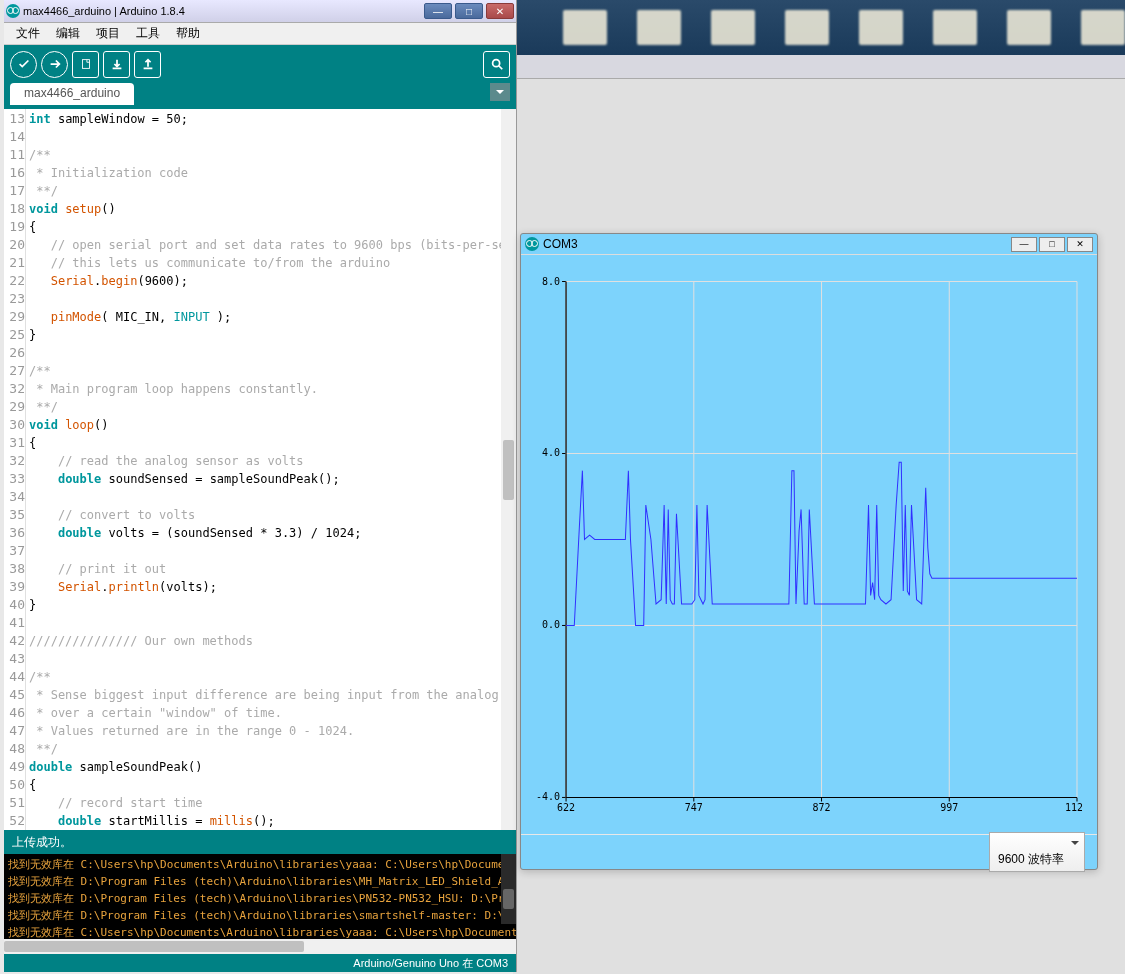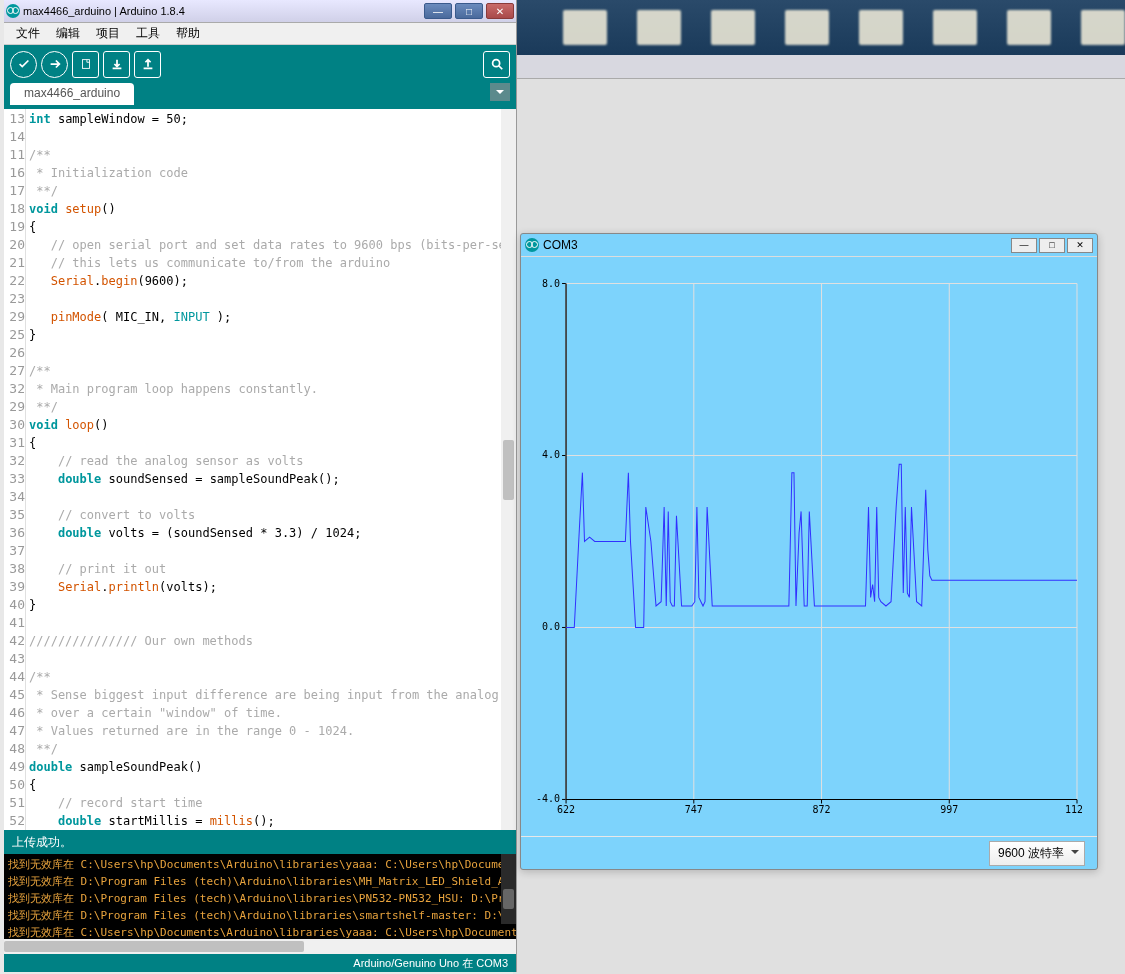--- a/index.html
+++ b/index.html
@@ -60,21 +60,21 @@
 .ptitle { height: 25px; display: flex; align-items: center; padding: 0 4px; border-bottom: 1px solid #ddd; }
 .ptitle .logo { width: 14px; height: 14px; background: #00979d; border-radius: 50%; margin-right: 4px; position: relative; }
 .ptitle .logo::after { content: ""; position: absolute; width: 5px; height: 5px; border: 1.5px solid #fff; border-radius: 50%; left: 1px; top: 3px; }
 .ptitle .logo::before { content: ""; position: absolute; width: 5px; height: 5px; border: 1.5px solid #fff; border-radius: 50%; right: 1px; top: 3px; }
 .ptitle .t { flex: 1; font-size: 12px; }
 .pwbtns { display: flex; gap: 2px; }
 .pwbtn { width: 26px; height: 15px; border: 1px solid #888; background: #eee; font-size: 9px; display: flex; align-items: center; justify-content: center; cursor: pointer; }
 .plot { flex: 1; position: relative; margin: 20px 15px 10px 10px; }
 .plot svg { width: 100%; height: 100%; }
 .pfoot { height: 35px; display: flex; align-items: center; justify-content: flex-end; padding: 0 12px; border-top: 1px solid #e8e8e8; }
-.baudsel { border: 1px solid #aaa; background: linear-gradient(#fff,#eee); padding: 3px 20px 3px 8px; font-size: 12px; position: relative; cursor: pointer; }
+.baudsel { border: 1px solid #aaa; background: linear-gradient(#fff,#eee); padding: 18px 20px 3px 8px; font-size: 12px; position: relative; cursor: pointer; }
 .baudsel::after { content: ""; position: absolute; right: 5px; top: 8px; border: 4px solid transparent; border-top-color: #444; }
 </style>
 </head>
 <body>
 
 <div class="desktop">
   <div class="icons">
     <div class="ficon"></div>
     <div class="ficon"></div>
     <div class="ficon"></div>

